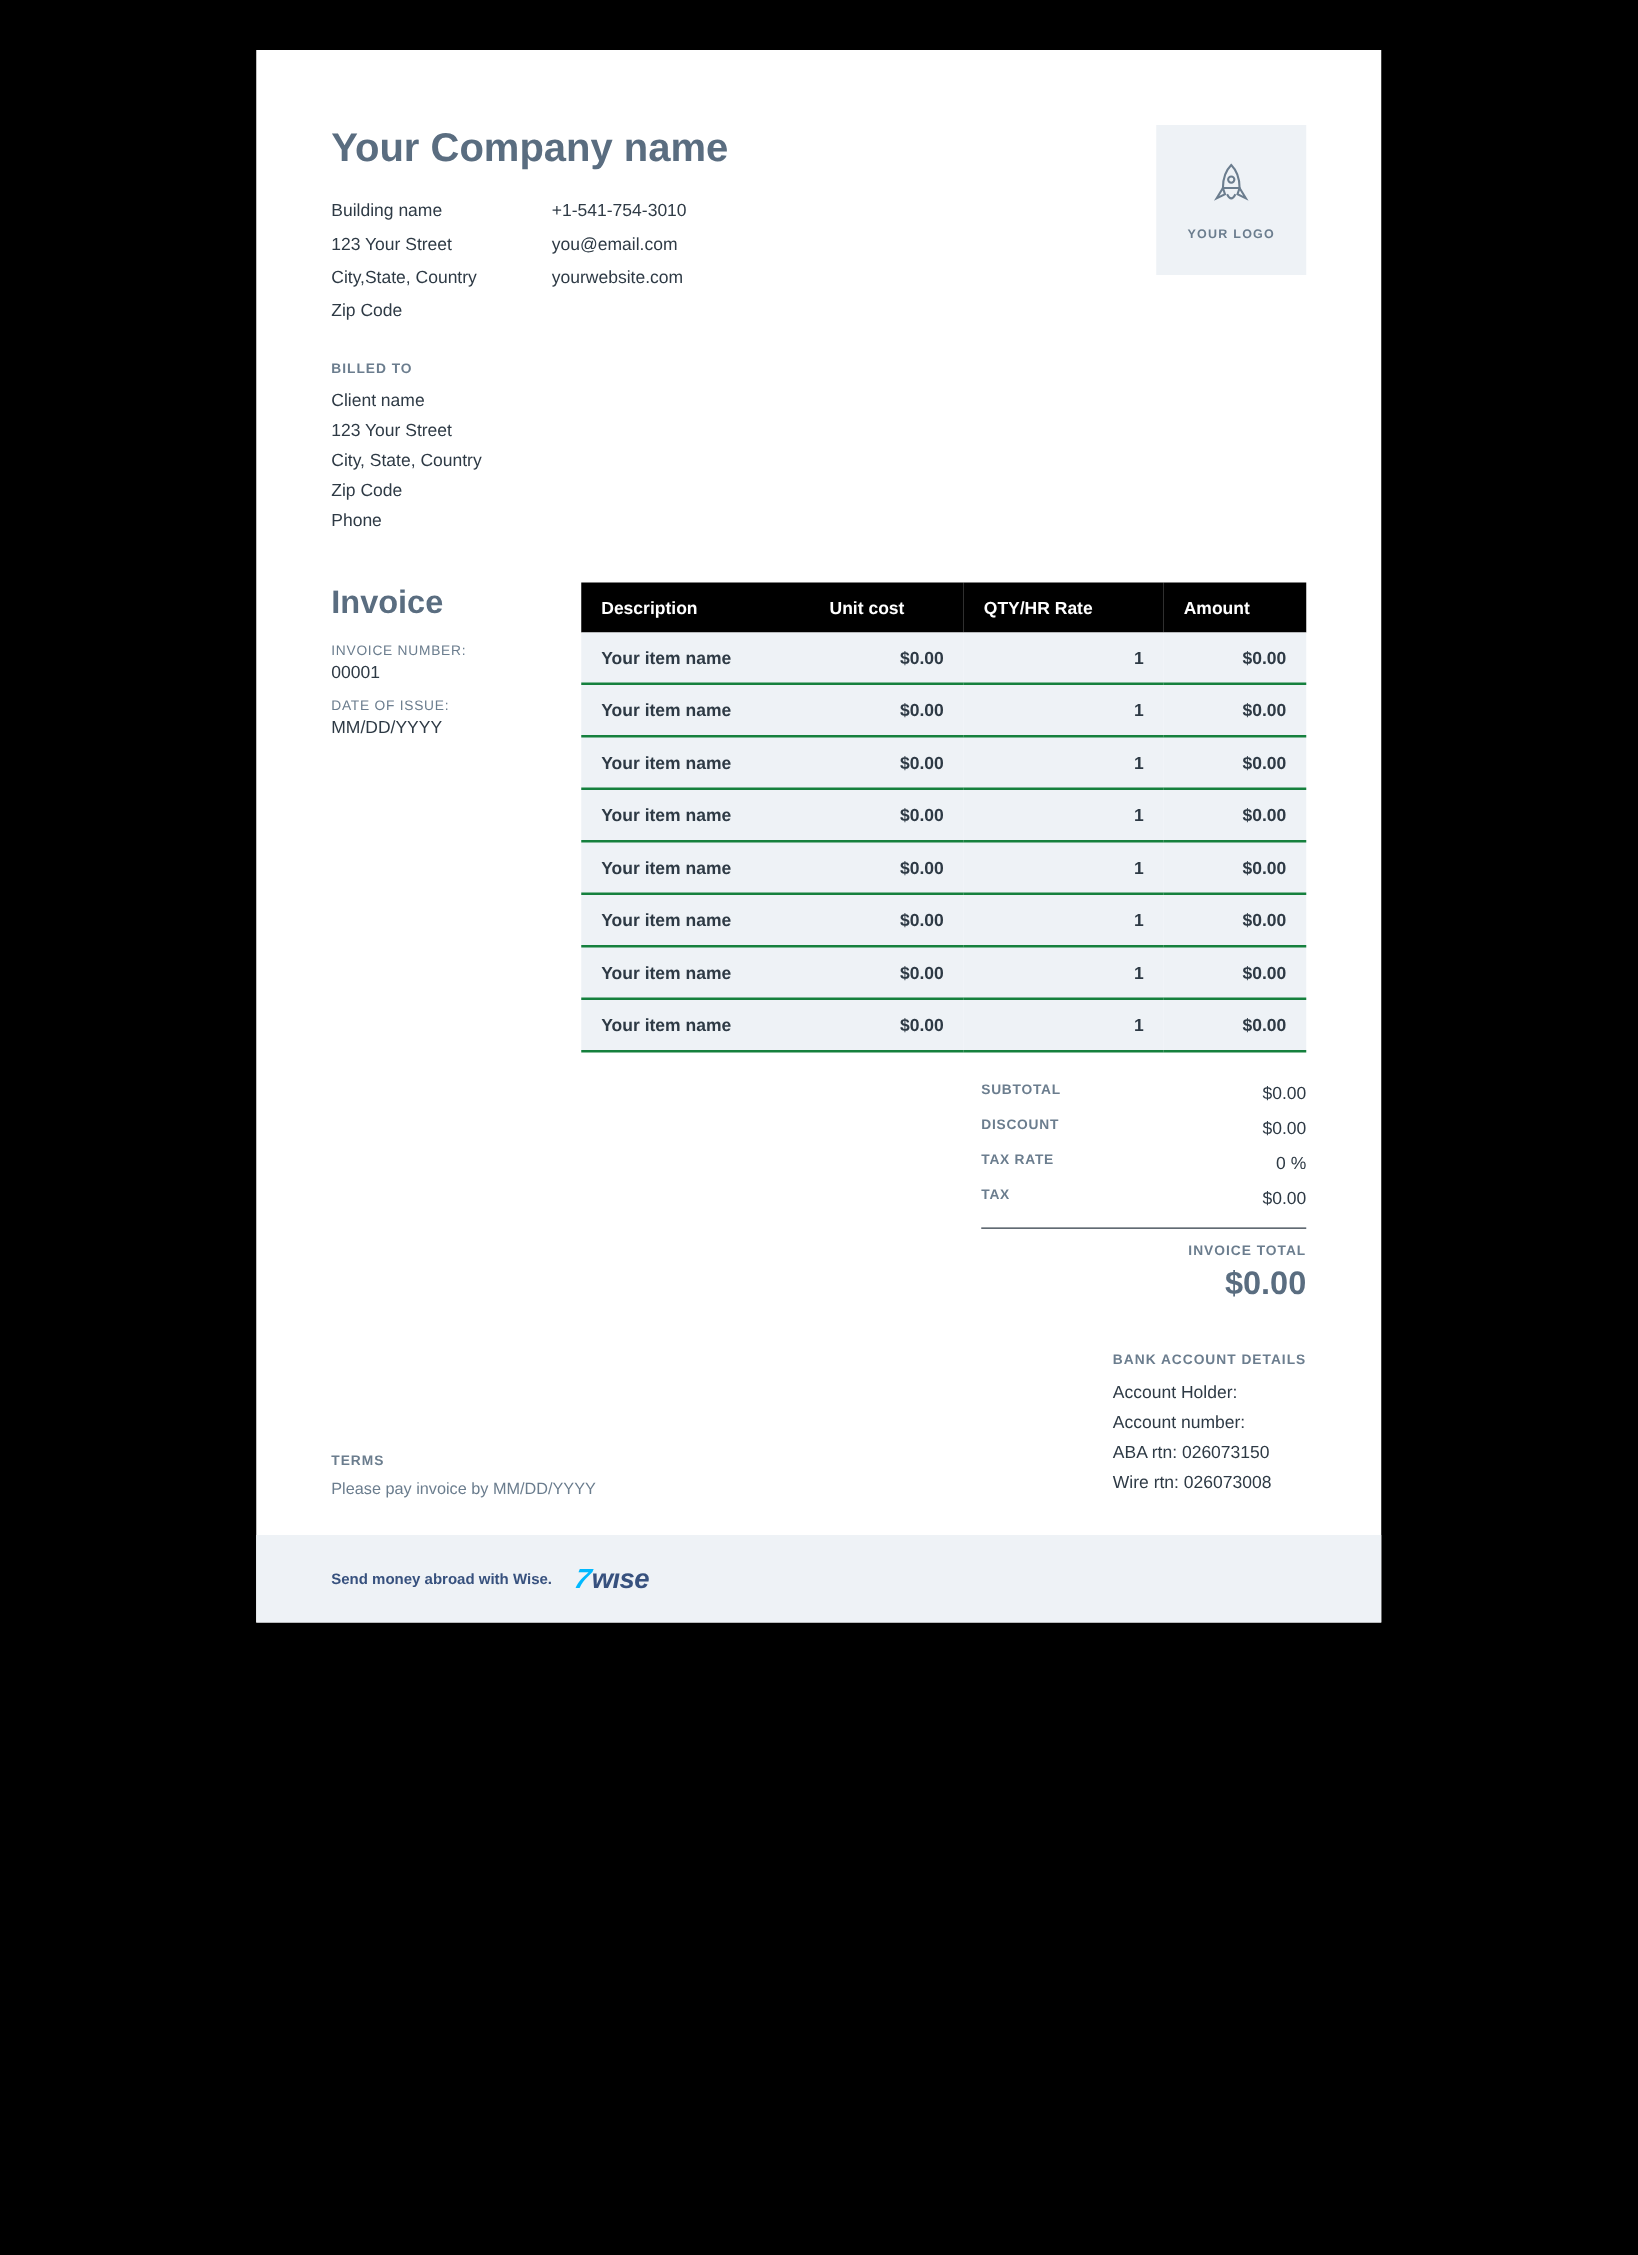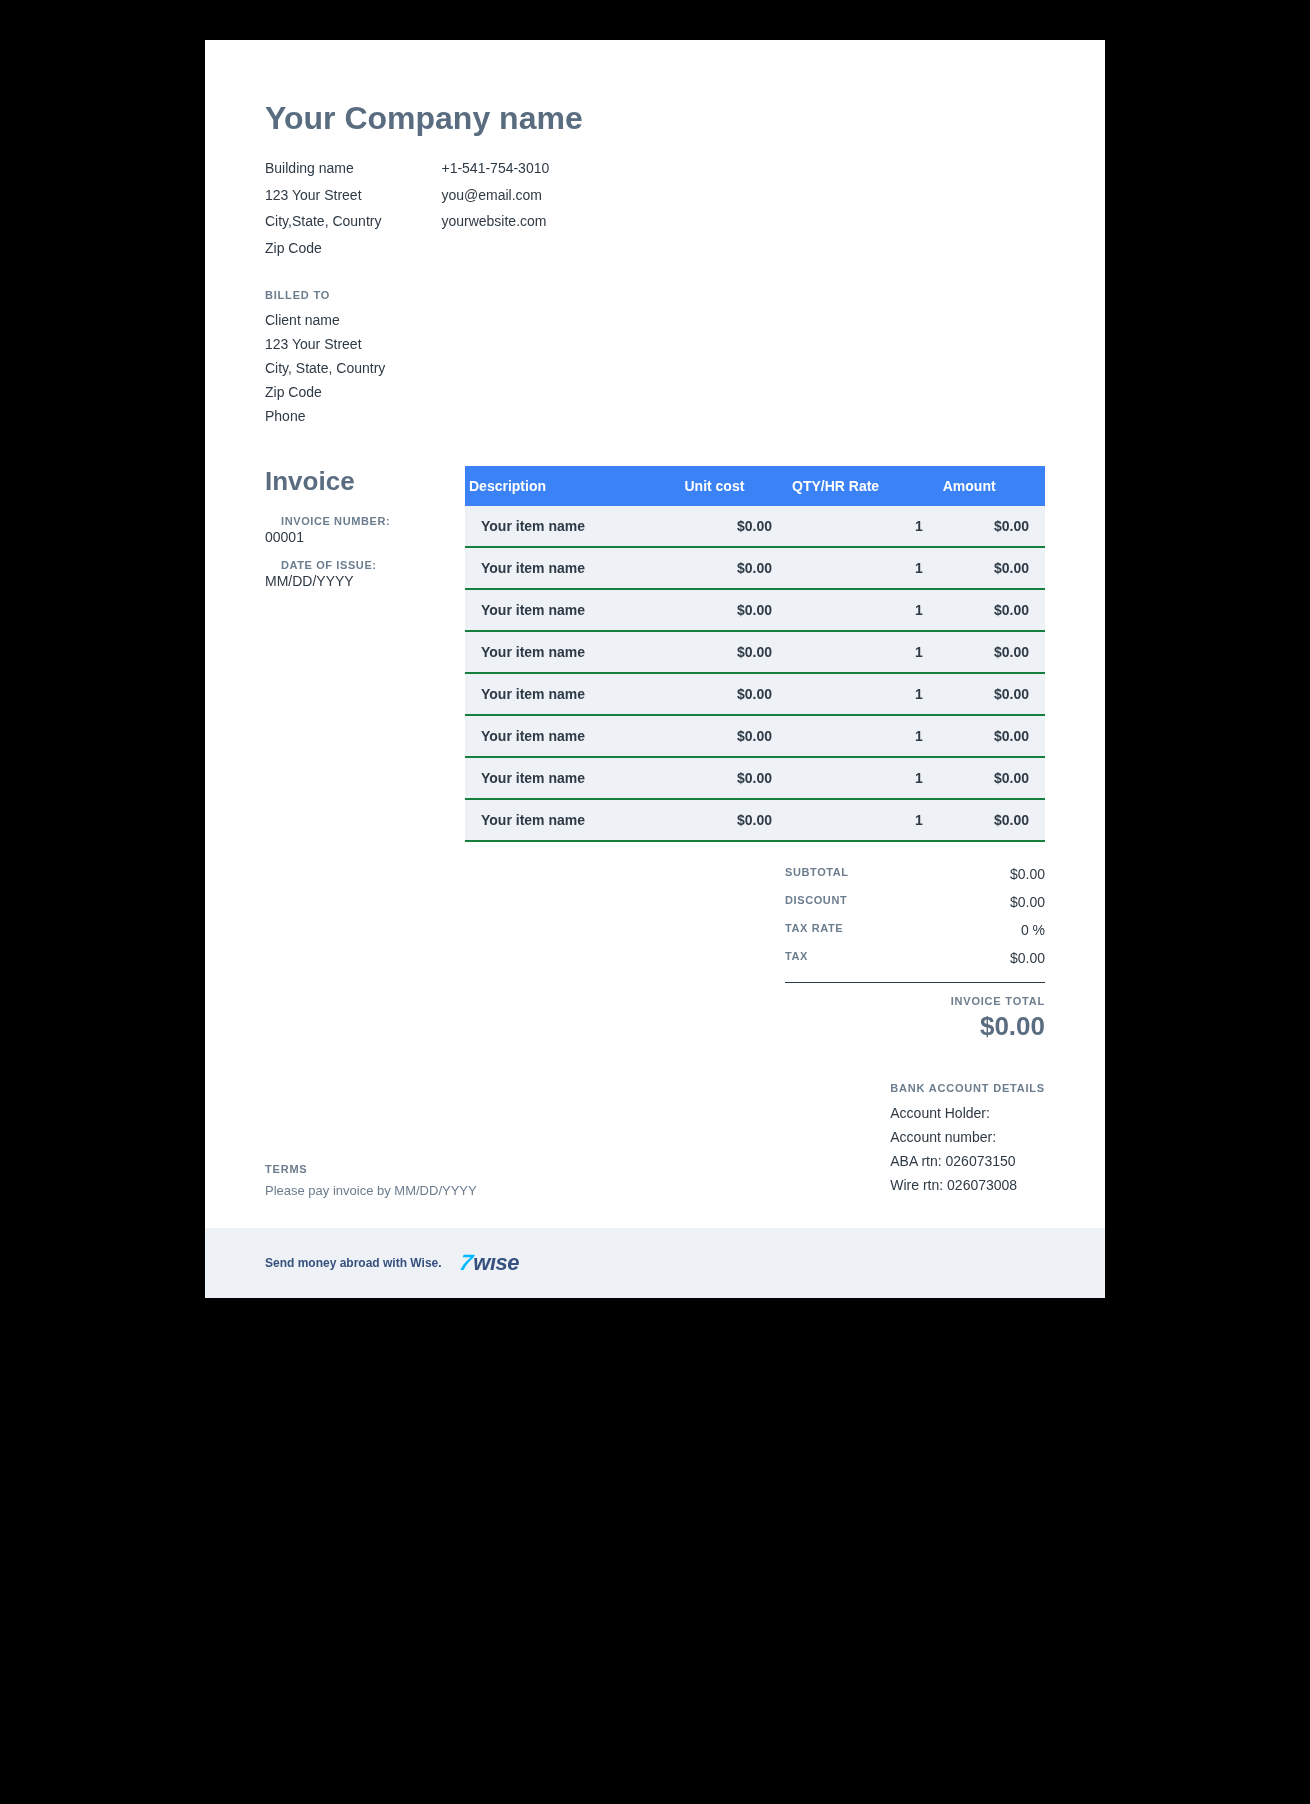--- a/index.html
+++ b/index.html
@@ -80,43 +80,42 @@
     flex-shrink: 0;
   }
   .invoice-title {
     font-size: 26px;
     font-weight: 700;
     color: #5a6d80;
     margin-bottom: 18px;
   }
   .meta-label {
     font-size: 11px;
-    font-weight: 700;
+    font-weight: 400;
     letter-spacing: 0.6px;
     color: #6b7d8e;
     margin-top: 14px;
-    margin-left: 16px;
   }
   .meta-value {
     font-size: 14px;
     color: #2e3a45;
     margin-top: 2px;
   }
   .invoice-right { flex: 1; }
   table.items {
     width: 100%;
     border-collapse: collapse;
     font-size: 14px;
   }
   table.items thead th {
-    background: #3b82f6;
+    background: #000000;
     color: #fff;
     font-weight: 600;
     text-align: left;
-    padding: 12px 4px;
+    padding: 12px 16px;
     font-size: 14px;
   }
   table.items thead th.num { text-align: left; }
   table.items tbody td {
     padding: 12px 16px;
     background: #eef2f6;
     border-bottom: 2px solid #15803d;
     font-weight: bold;
   }
   table.items tbody td.num { text-align: right; }
@@ -221,20 +220,32 @@
           <div>123 Your Street</div>
           <div>City,State, Country</div>
           <div>Zip Code</div>
         </div>
         <div class="addr-col">
           <div>+1-541-754-3010</div>
           <div>you@email.com</div>
           <div>yourwebsite.com</div>
         </div>
       </div>
+    </div>
+    <div class="logo-box">
+      <span>
+        <svg viewBox="0 0 48 48" fill="none" stroke="#6b7d8e" stroke-width="2">
+          <path d="M24 6 C18 12 16 20 16 28 L32 28 C32 20 30 12 24 6 Z"></path>
+          <circle cx="24" cy="20" r="3"></circle>
+          <path d="M16 28 L10 38 L18 34 Z"></path>
+          <path d="M32 28 L38 38 L30 34 Z"></path>
+          <path d="M20 34 Q24 42 28 34"></path>
+        </svg>
+      </span>
+      <span class="logo-text">YOUR LOGO</span>
     </div>
   </div>
 
   <div class="section-label">BILLED TO</div>
   <div class="billed-block">
     <div>Client name</div>
     <div>123 Your Street</div>
     <div>City, State, Country</div>
     <div>Zip Code</div>
     <div>Phone</div>

